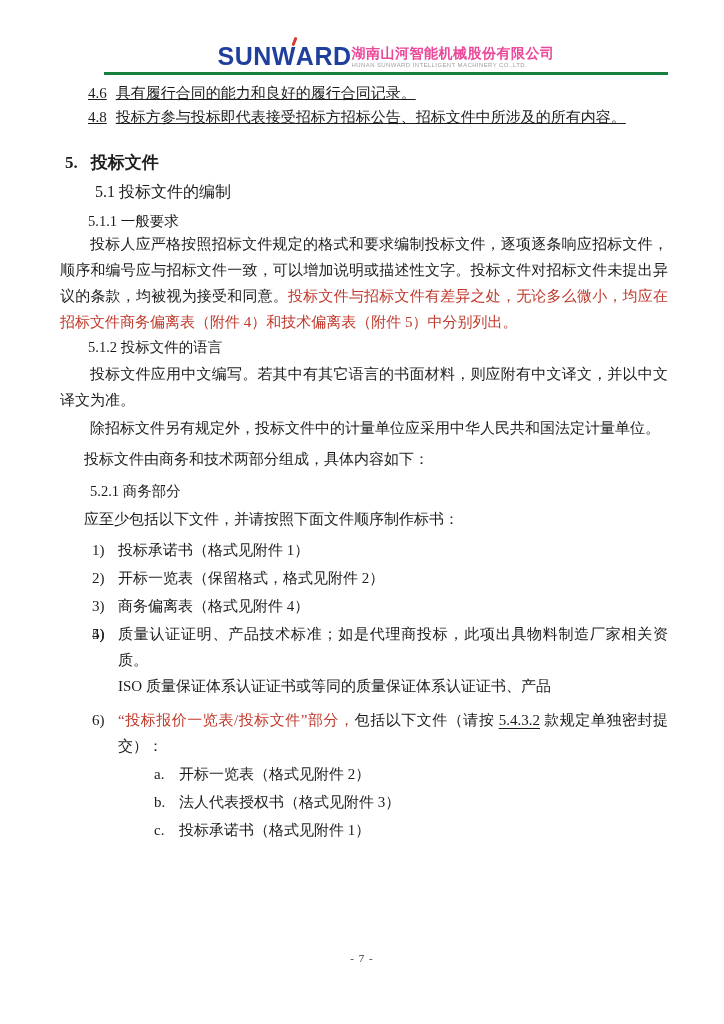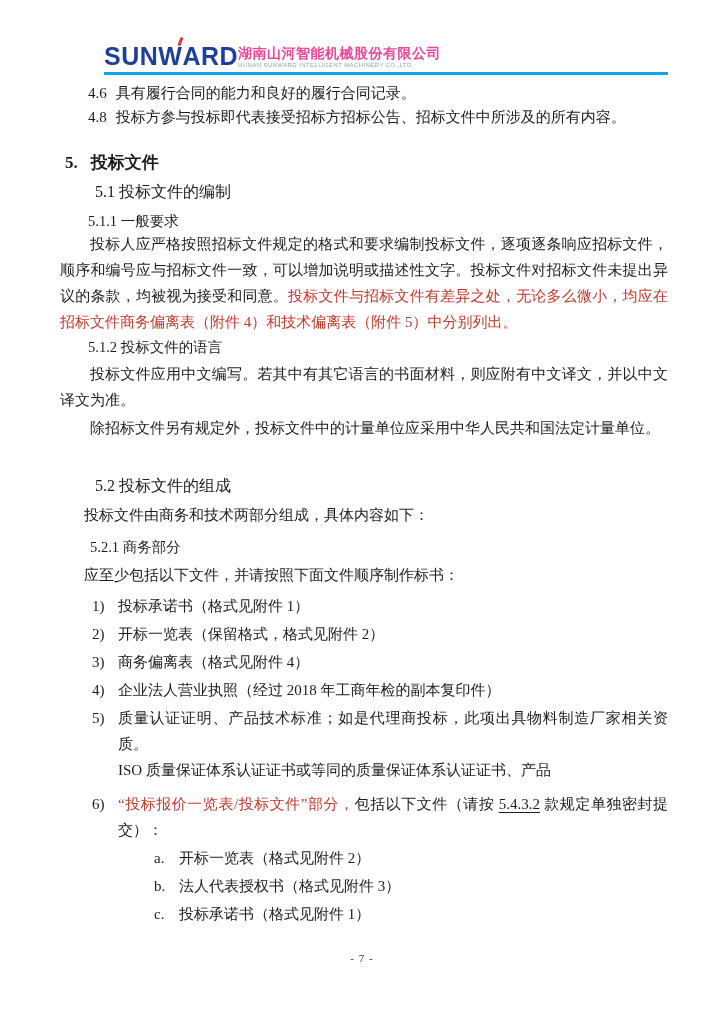--- a/index.html
+++ b/index.html
@@ -6,23 +6,23 @@
   .page {
     width:724px; height:1024px; position:relative; margin:0 auto;
     background:#ffffff; overflow:hidden;
     font-family:"Liberation Serif","DejaVu Serif",serif;
     color:#1c1c1c;
   }
   .content { padding:0 56px 0 60px; }
 
   
   .header {
-    display:flex; justify-content:flex-start; align-items:flex-end;
+    display:flex; justify-content:center; align-items:flex-end;
     margin-left:44px; padding-top:44px; padding-bottom:3px;
-    border-bottom:3px solid #0ea5e9;
+    border-bottom:3px solid #15803d;
   }
   .logo {
     font-family:"Liberation Sans","DejaVu Sans",sans-serif;
     font-weight:bold; font-size:25px; line-height:1;
     color:#1e3f9c; letter-spacing:0.5px;
   }
   .logo .w { position:relative; display:inline-block; }
   .logo .w::after {
     content:""; position:absolute; top:-7px; right:0px;
     width:3px; height:9px; background:#d63a32;
@@ -33,21 +33,21 @@
     font-family:"Liberation Sans","DejaVu Sans",sans-serif;
     font-weight:bold; font-size:14px; color:#ec4899;
     letter-spacing:0.5px; line-height:1.15;
   }
   .company-en {
     font-family:"Liberation Sans","DejaVu Sans",sans-serif;
     font-size:6px; color:#a0a0a0; letter-spacing:0.4px; margin-top:1px;
   }
 
   
-  .s4 { margin-top:6px; margin-left:28px; font-size:15px; }
+  .s4 { margin-top:6px; margin-left:28px; font-size:15px;text-decoration:underline; }
   .s4-item { display:flex; line-height:24px; }
   .s4-num { flex:0 0 auto; margin-right:9px; }
 
   
   .h5main { margin-top:22px; margin-left:5px; font-size:17px; font-weight:bold; line-height:24px; }
   .h5main .h5num { margin-right:13px; }
   .h51  { margin-top:6px;  margin-left:35px; font-size:16px;   line-height:22px; }
   .h511 { margin-top:8px;  margin-left:28px; font-size:14.5px; line-height:20px; }
   .h512 { margin-top:2px;  margin-left:28px; font-size:14.5px; line-height:20px; }
   .h52  { margin-top:34px; margin-left:35px; font-size:16px;   line-height:22px; }
@@ -114,41 +114,39 @@
 
     <div class="h51">5.1 投标文件的编制</div>
 
     <div class="h511">5.1.1 一般要求</div>
     <div class="para p511"><span>投标人应严格按照招标文件规定的格式和要求编制投标文件，逐项逐条响应招标文件，顺序和编号应与招标文件一致，可以增加说明或描述性文字。投标文件对招标文件未提出异议的条款，均被视为接受和同意。</span><span class="red">投标文件与招标文件有差异之处，无论多么微小，均应在招标文件商务偏离表（附件 4）和技术偏离表（附件 5）中分别列出。</span></div>
 
     <div class="h512">5.1.2 投标文件的语言</div>
     <div class="para p5121">投标文件应用中文编写。若其中有其它语言的书面材料，则应附有中文译文，并以中文译文为准。</div>
     <div class="para p5122">除招标文件另有规定外，投标文件中的计量单位应采用中华人民共和国法定计量单位。</div>
 
-    <div class="h52">5.2 投标文件的组成</div>
     <div class="lead">投标文件由商务和技术两部分组成，具体内容如下：</div>
     <div class="h521">5.2.1  商务部分</div>
     <div class="lead">应至少包括以下文件，并请按照下面文件顺序制作标书：</div>
 
     <div class="biz-list">
       <div class="biz-item">
         <span class="marker">1)</span>
         <span>投标承诺书（格式见附件 1）</span>
       </div>
       <div class="biz-item">
         <span class="marker">2)</span>
         <span>开标一览表（保留格式，格式见附件 2）</span>
       </div>
       <div class="biz-item">
         <span class="marker">3)</span>
         <span>商务偏离表（格式见附件 4）</span>
       </div>
       <div class="biz-item">
         <span class="marker">4)</span>
-        <span>企业法人营业执照（经过 2018 年工商年检的副本复印件）</span>
       </div>
       <div class="biz-item">
         <span class="marker">5)</span>
         <div>质量认证证明、产品技术标准；如是代理商投标，此项出具物料制造厂家相关资质。</div>
         <div>ISO 质量保证体系认证证书或等同的质量保证体系认证证书、产品</div>
       </div>
       <div class="biz-item item6">
         <span class="marker">6)</span>
         <span class="red">“投标报价一览表/投标文件”部分，</span><span>包括以下文件（请按 </span><span class="uline">5.4.3.2</span><span> 款规定单独密封提交）：</span>
       </div>

